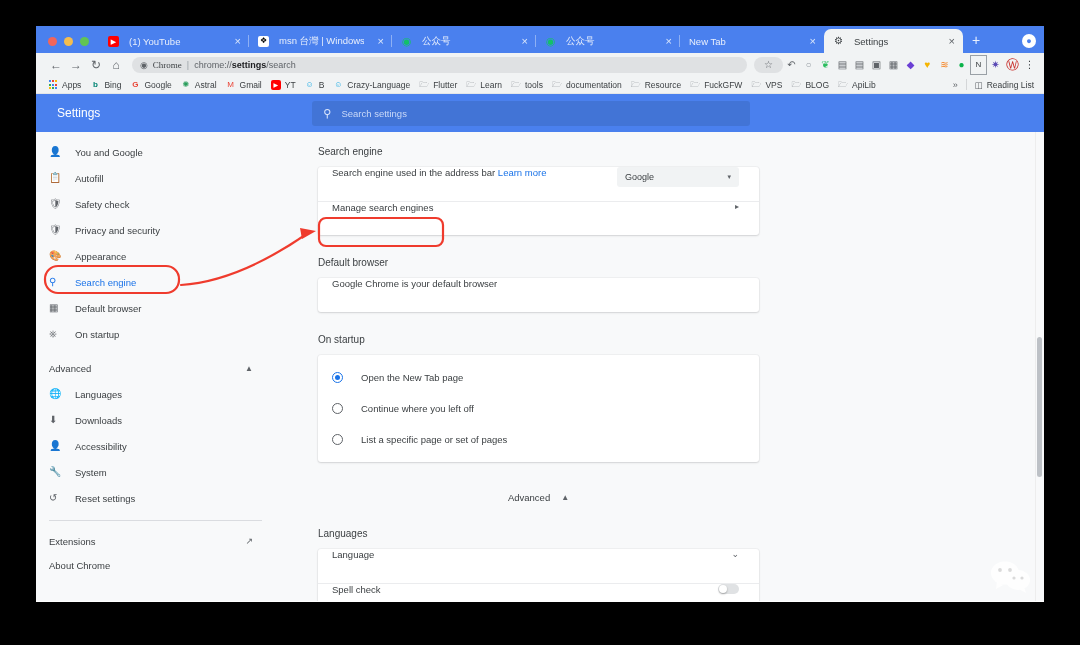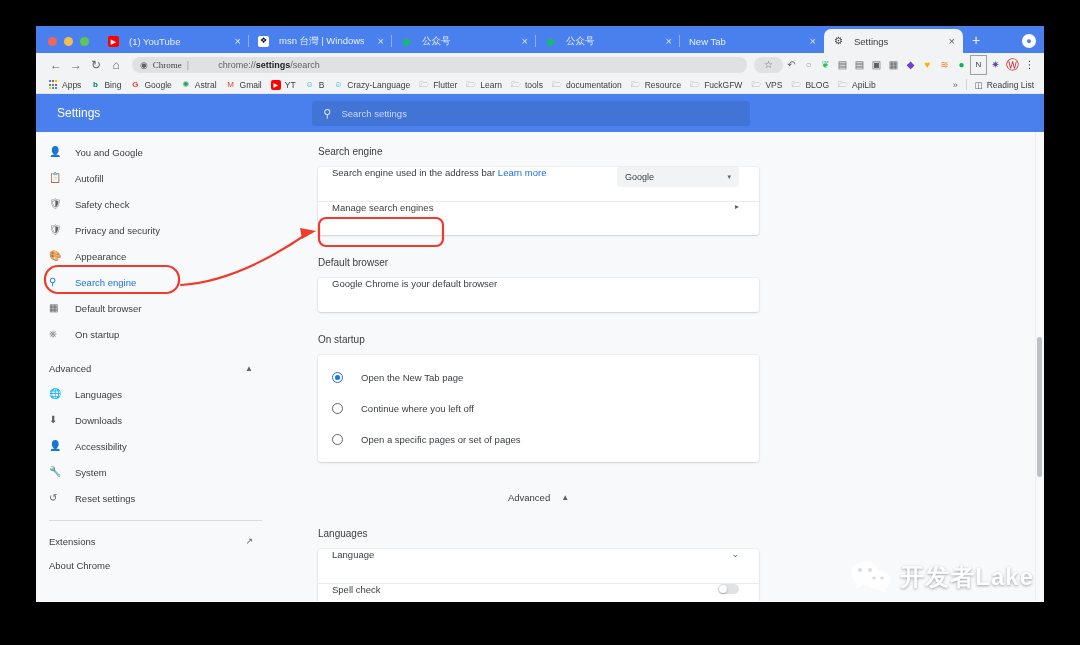--- a/index.html
+++ b/index.html
@@ -112,21 +112,21 @@
     display: flex; align-items: center;
     padding: 0 8px;
     margin: 0 7px 0 6px;
     gap: 5px;
     font-size: 9px;
     color: #3c4043;
     min-width: 0;
   }
   #omnibox .chip-label { color: #3c4043; font-family: Liberation Serif, serif; }
   #omnibox .chip-div { color: #9aa0a6; }
-  .url-text { color: #5f6368; white-space: nowrap; margin-left: 24px; }
+  .url-text { color: #5f6368; white-space: nowrap; }
   .url-text b { color: #202124; font-weight: 700; }
   .star-chip {
     background: #dfe1e3; border-radius: 8px;
     height: 16px; display: flex; align-items: center;
     padding: 0 10px; color: #5f6368; font-size: 10px;
   }
   .ext-icon {
     width: 17px; height: 20px;
     display: flex; align-items: center; justify-content: center;
     font-size: 10px; line-height: 1;
@@ -644,21 +644,21 @@
           <div class="radio-row">
             <span class="radio on"></span>
             <span>Open the New Tab page</span>
           </div>
           <div class="radio-row">
             <span class="radio"></span>
             <span>Continue where you left off</span>
           </div>
           <div class="radio-row">
             <span class="radio"></span>
-            <span>Open a specific pages or set of pages</span>
+            <span>List a specific page or set of pages</span>
           </div>
         </div>
 
         <div id="advanced-toggle">
           <span>Advanced</span>
           <span class="caret-up">▲</span>
         </div>
 
         <div class="section-title">Languages</div>
         <div class="card">
@@ -690,16 +690,15 @@
     <svg width="44" height="34" viewBox="0 0 44 34">
       <ellipse cx="15" cy="13" rx="14" ry="11.5" fill="#ffffff"></ellipse>
       <path d="M 7 22 L 6 29 L 13 25 Z" fill="#ffffff"></path>
       <circle cx="10" cy="10" r="1.9" fill="#d8d8d8"></circle>
       <circle cx="20" cy="10" r="1.9" fill="#d8d8d8"></circle>
       <ellipse cx="28" cy="20" rx="12" ry="10" fill="#ffffff"></ellipse>
       <path d="M 34 27 L 36 33 L 29 29 Z" fill="#ffffff"></path>
       <circle cx="24" cy="18" r="1.6" fill="#d8d8d8"></circle>
       <circle cx="32" cy="18" r="1.6" fill="#d8d8d8"></circle>
     </svg>
-    <span class="wm-text">开发者Lake</span>
   </div>
 
 </div>
 
 </body></html>

